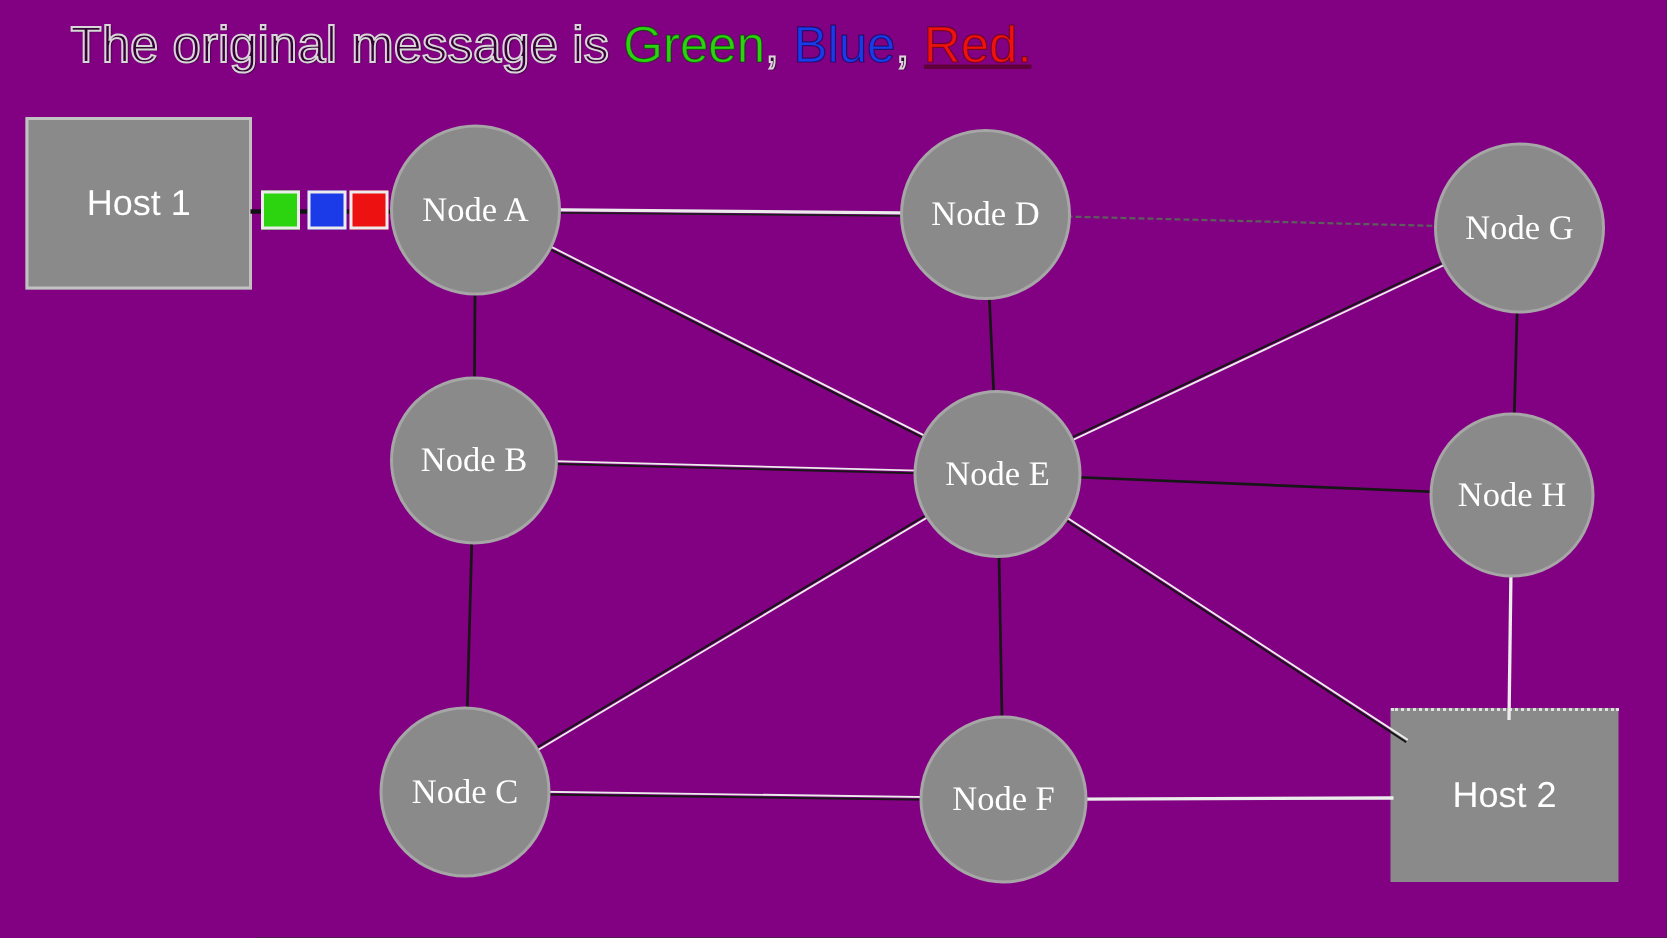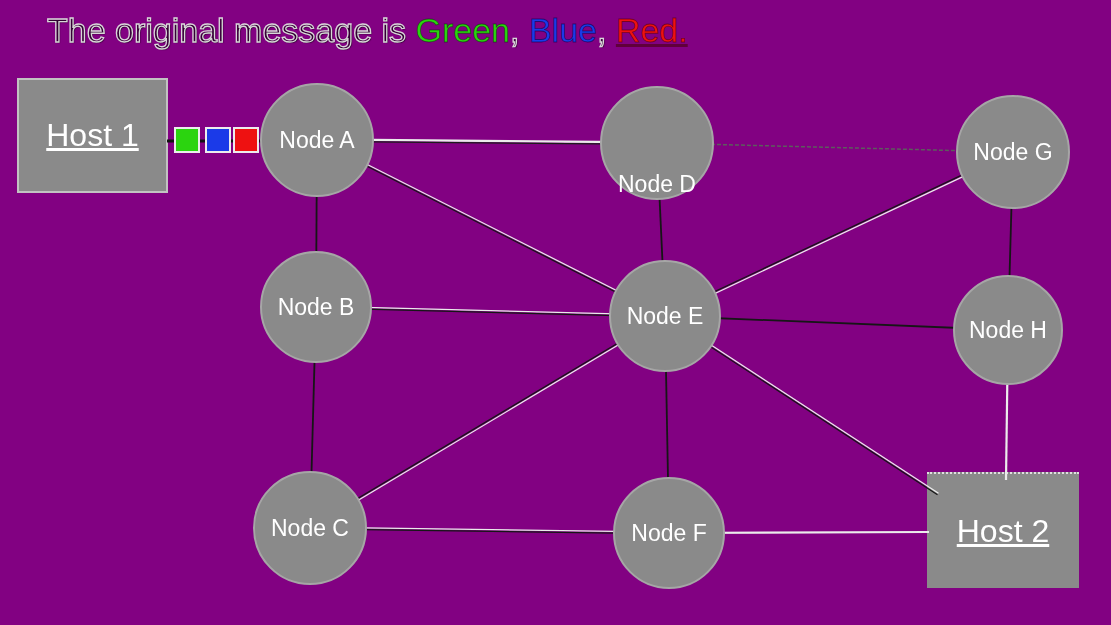--- a/index.html
+++ b/index.html
@@ -29,25 +29,25 @@
   .hosts-layer{z-index:5;}
   .edges-svg{position:absolute;inset:0;z-index:10;}
   .nodes-layer{z-index:20;pointer-events:none;}
   .packets-layer{z-index:30;}
   .host{
     position:absolute;box-sizing:border-box;background:var(--host_fill);
     display:flex;align-items:center;justify-content:center;
     border:2px solid var(--host_border);
   }
   .host.host2{border:none;border-top:2px dotted #e0e0e0;}
-  .host-label{color:var(--label_text);font-size:32px;text-decoration:underline;}
+  .host-label{color:var(--label_text);font-size:24px;}
   .node{
     position:absolute;box-sizing:border-box;border-radius:50%;
     background:var(--node_fill);border:2px solid var(--node_border);
-    display:flex;align-items:center;justify-content:center;pointer-events:auto;
+    display:flex;align-items:center;justify-content:center;pointer-events:auto;font-family:Liberation Serif, serif;
   }
   .node-label{color:var(--label_text);font-size:23px;}
   .packet{position:absolute;box-sizing:border-box;border:2px solid #ececec;}
 </style>
 </head>
 <body>
 
 <div class="stage">
   <div class="title"><span class="t-hollow">The original message is </span><span class="t-green">Green</span><span class="t-hollow">, </span><span class="t-blue">Blue</span><span class="t-hollow">, </span><span class="t-red">Red.</span></div>
   <div class="hosts-layer">
@@ -121,21 +121,21 @@
   <div class="nodes-layer">
       <div class="node" style="left: 260px; top: 83px; width: 114px; height: 114px;">
         <span class="node-label">Node A</span>
       </div>
       <div class="node" style="left: 260px; top: 251px; width: 112px; height: 112px; text-align: center;">
         <span class="node-label">Node B</span>
       </div>
       <div class="node" style="left: 253px; top: 471px; width: 114px; height: 114px;">
         <span class="node-label">Node C</span>
       </div>
-      <div class="node" style="left: 600px; top: 86px; width: 114px; height: 114px; align-items: flex-end;">
+      <div class="node" style="left: 600px; top: 86px; width: 114px; height: 114px;">
         <span class="node-label">Node D</span>
       </div>
       <div class="node" style="left: 613px; top: 477px; width: 112px; height: 112px;">
         <span class="node-label">Node F</span>
       </div>
       <div class="node" style="left: 609px; top: 260px; width: 112px; height: 112px;">
         <span class="node-label">Node E</span>
       </div>
       <div class="node" style="left: 956px; top: 95px; width: 114px; height: 114px;">
         <span class="node-label">Node G</span>

